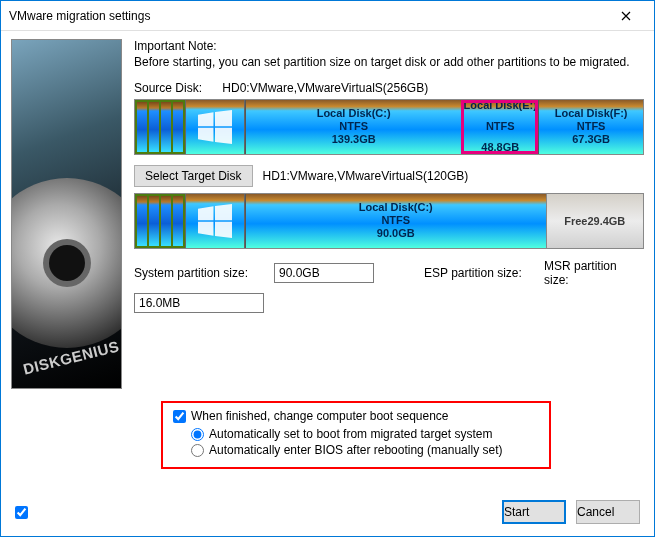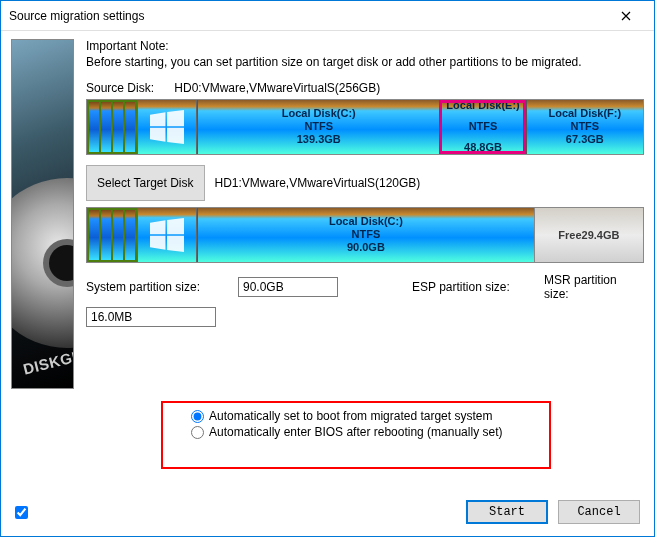--- a/index.html
+++ b/index.html
@@ -20,37 +20,37 @@
 .src-row .lbl { display: inline-block; width: 85px; }
 .diskbar { height: 56px; border: 1px solid #888; display: flex; margin-bottom: 10px; background: #4d7c0f; }
 .stripes { width: 50px; display: flex; gap: 2px; padding: 2px; }
 .stripe { flex: 1; background: linear-gradient(180deg,#7a4a1a 0%, #b87a2a 12%, #1f8fff 18%, #0b5fd6 55%, #39e0ff 100%); }
 .winblk { width: 60px; position: relative; background: linear-gradient(180deg,#8a5a28 0%, #c8892f 12%, #3fc8ff 18%, #0090ff 55%, #4fffe0 100%); display:flex; align-items:center; justify-content:center; border-left:1px solid #666; border-right:1px solid #666;}
 .winblk svg { width: 34px; height: 34px; fill: #fff; opacity: .9; }
 .part { position: relative; border-left:1px solid #555; background: linear-gradient(180deg,#8a5a28 0%,#c8892f 12%,#3fc8ff 20%,#0090ff 55%,#4fffe0 100%); display:flex; flex-direction:column; align-items:center; justify-content:center; font-weight:bold; color:#00254f; font-size:11px; line-height:1.2; text-align:center;}
 .part.sel { outline: 3px solid #e6007e; outline-offset: -3px; gap: 8px; }
 .freeblk { background: linear-gradient(180deg, #d4d0c8 0%, #ececec 50%, #d0d0d0 100%); display:flex; flex-direction:row; align-items:center; justify-content:center; font-weight:bold; font-size:11px; color:#3a3a3a; border-left:1px solid #888;}
 .row-btn { display: flex; align-items: center; gap: 10px; margin-bottom: 6px; }
-.btn { background: #e1e1e1; border: 1px solid #adadad; padding: 10px 10px; font-size: 12px; cursor: pointer; font-family: inherit; }
-.fields { display: grid; grid-template-columns: 130px 100px 30px 110px 100px; gap: 6px 22px; align-items: center; font-size: 12px; margin-top: 4px; }
+.btn { background: #e1e1e1; border: 1px solid #adadad; padding: 3px 10px; font-size: 12px; cursor: pointer; font-family: inherit; }
+.fields { display: grid; grid-template-columns: 130px 100px 30px 110px 100px; gap: 6px 10px; align-items: center; font-size: 12px; margin-top: 4px; }
 .fields input { font-size: 12px; padding: 2px 4px; border: 1px solid #7a7a7a; width: 100%; font-family: inherit; }
 .redbox { position: absolute; left: 160px; top: 400px; width: 390px; height: 68px; border: 2px solid #ff0000; padding: 6px 10px; }
 .chk-row { display: flex; align-items: center; gap: 5px; font-size: 12px; margin-bottom: 4px; }
 .radio-row { display: flex; align-items: flex-end; gap: 5px; font-size: 12px; margin-left: 18px; margin-bottom: 2px;}
 .bottom { position: absolute; left: 0; right: 0; bottom: 0; height: 48px; display:flex; align-items:center; padding: 0 14px; gap: 10px;}
 .bottom .spacer { flex: 1; }
-.bottom .btn { width: 82px; padding: 4px 0; text-align: center; font-family: Liberation Mono, monospace; }
+.bottom .btn { width: 64px; padding: 4px 0; text-align: left; }
 .bottom .btn.primary { border: 2px solid #0078d7; padding: 3px 0; }
 input[type=checkbox], input[type=radio] { margin: 0; }
 </style>
 </head>
 <body>
 
 <div class="titlebar">
-  <span class="title">Source migration settings</span>
+  <span class="title">VMware migration settings</span>
   <div class="close">
     <svg viewBox="0 0 10 10">
         <path d="M1 1 L9 9 M9 1 L1 9" stroke="#000" stroke-width="1.2"></path>
       </svg>
   </div>
 </div>
 
 <div class="content">
   <div class="sidebar-img">
     <div class="hdd"></div>
@@ -132,20 +132,24 @@
       <span>MSR partition size:</span>
       <input type="text" value="16.0MB" style="">
       <span></span>
         <span></span>
         <span></span>
     </div>
   </div>
 </div>
 
 <div class="redbox">
+  <div class="chk-row">
+    <input type="checkbox" checked="" style="">
+    <span>When finished, change computer boot sequence</span>
+  </div>
   <div class="radio-row">
     <input type="radio" name="bootopt" checked="" style="">
     <span>Automatically set to boot from migrated target system</span>
   </div>
   <div class="radio-row">
     <input type="radio" name="bootopt" style="">
     <span>Automatically enter BIOS after rebooting (manually set)</span>
   </div>
 </div>
 

